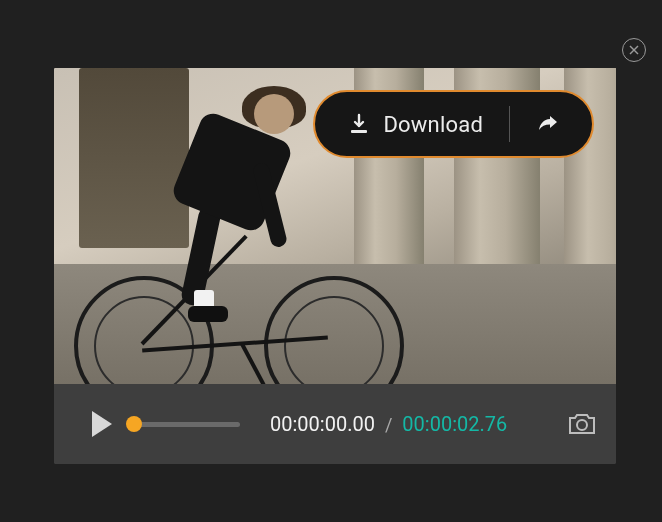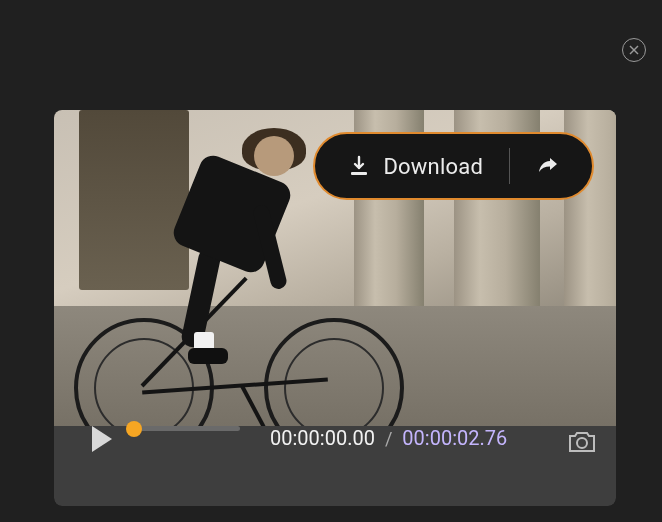--- a/index.html
+++ b/index.html
@@ -27,23 +27,22 @@
       background: transparent;
     }
     .close-btn svg { width: 12px; height: 12px; }
     .player {
       position: absolute;
       left: 54px;
       top: 68px;
       width: 562px;
       height: 396px;
       background: #000;
-      border-radius: 8px;
+      border-radius: 1px;
       overflow: hidden;
-      margin-top: 42px;
     }
     .video-area {
       width: 100%;
       height: 316px;
       position: relative;
       background: linear-gradient(160deg, #c8c0b4 0%, #d6cdbf 35%, #b9b0a1 55%, #8c8578 80%, #6f6a60 100%);
       overflow: hidden;
     }
     
     .ground {
@@ -196,21 +195,21 @@
       height: 36px;
       background: #555;
       margin: 0 18px;
     }
     .controls {
       position: absolute;
       bottom: 0; left: 0; right: 0;
       height: 80px;
       background: #3e3e3e;
       display: flex;
-      align-items: flex-start;
+      align-items: center;
       padding: 0 18px 0 38px;
       gap: 14px;
     }
     .play-btn {
       width: 0; height: 0;
       border-left: 20px solid #d8d8d8;
       border-top: 13px solid transparent;
       border-bottom: 13px solid transparent;
       cursor: pointer;
       margin-right: 8px;
@@ -235,21 +234,21 @@
     }
     .time {
       display: flex;
       align-items: baseline;
       gap: 10px;
       margin-left: 16px;
       font-variant-numeric: tabular-nums;
     }
     .time .current { color: #f2f2f2; font-size: 20px; }
     .time .sep { color: #aaa; font-size: 18px; }
-    .time .total { color: #c4b5fd; font-size: 20px; }
+    .time .total { color: #14b8a6; font-size: 20px; }
     .snapshot {
       margin-left: auto;
       color: #bdbdbd;
       cursor: pointer;
       display: flex;
       align-items: center;
     }
     .snapshot svg { width: 32px; height: 32px; stroke: #bdbdbd; fill: none; stroke-width: 2; }
   </style>
 </head>

